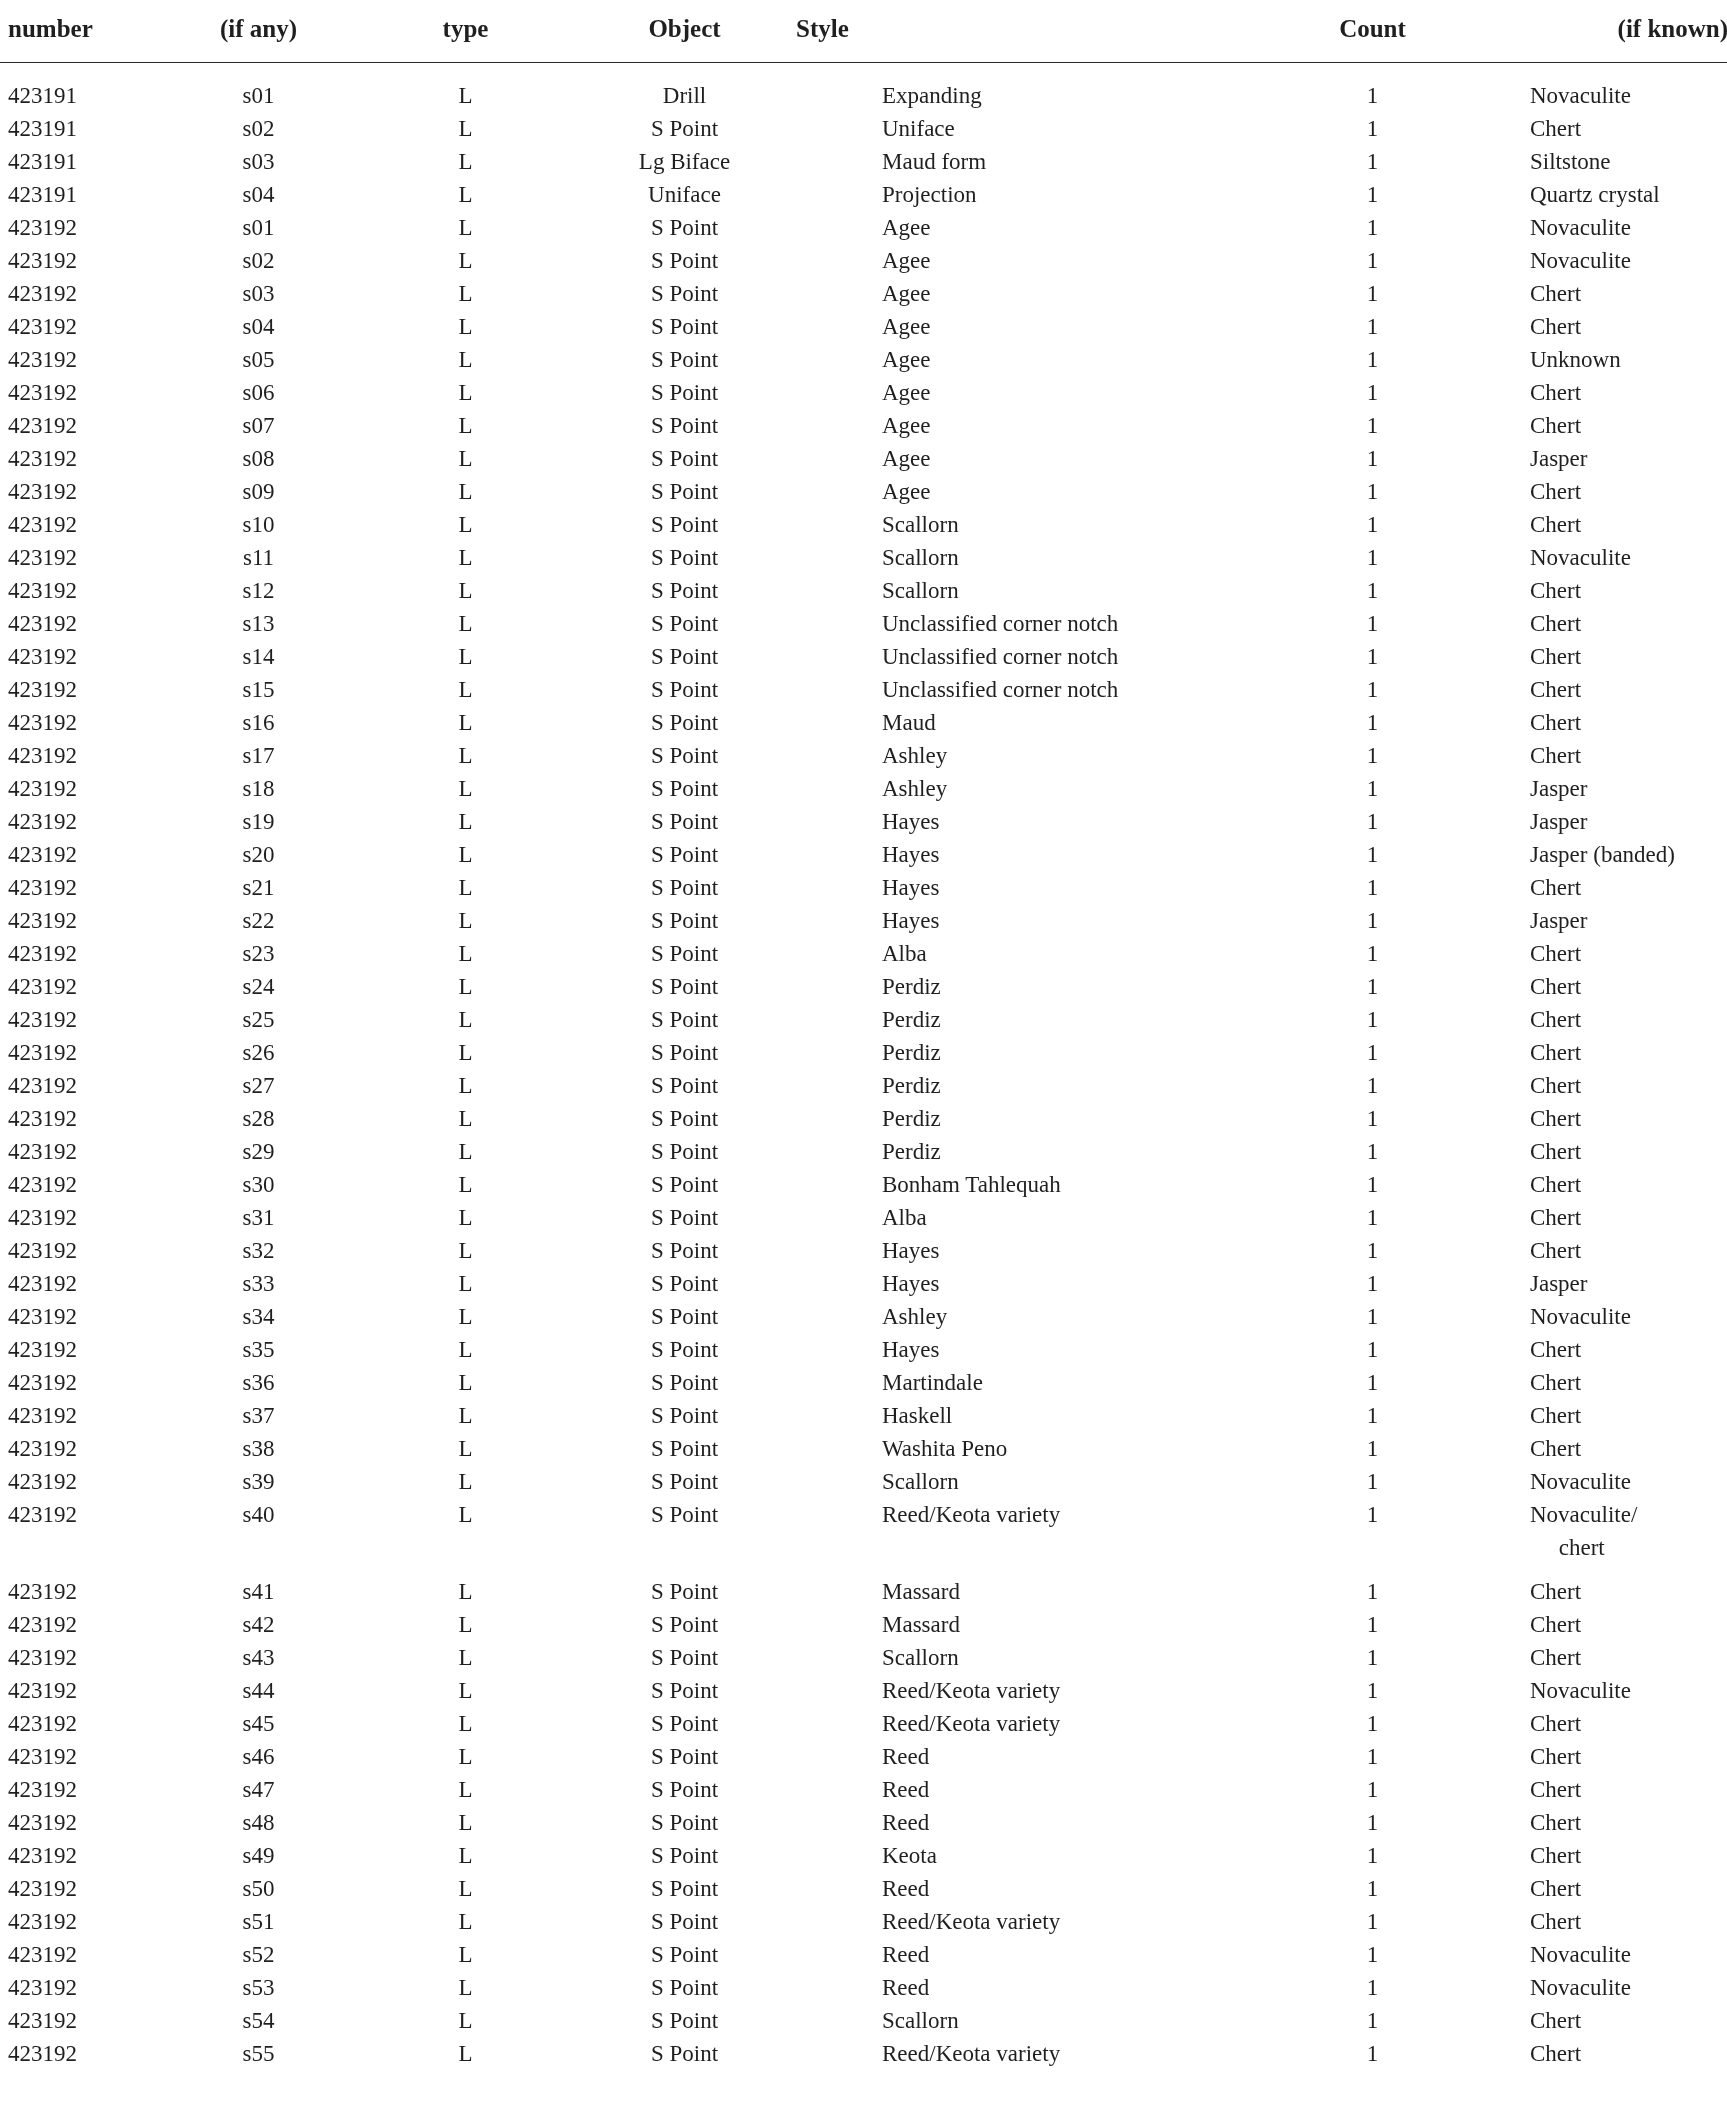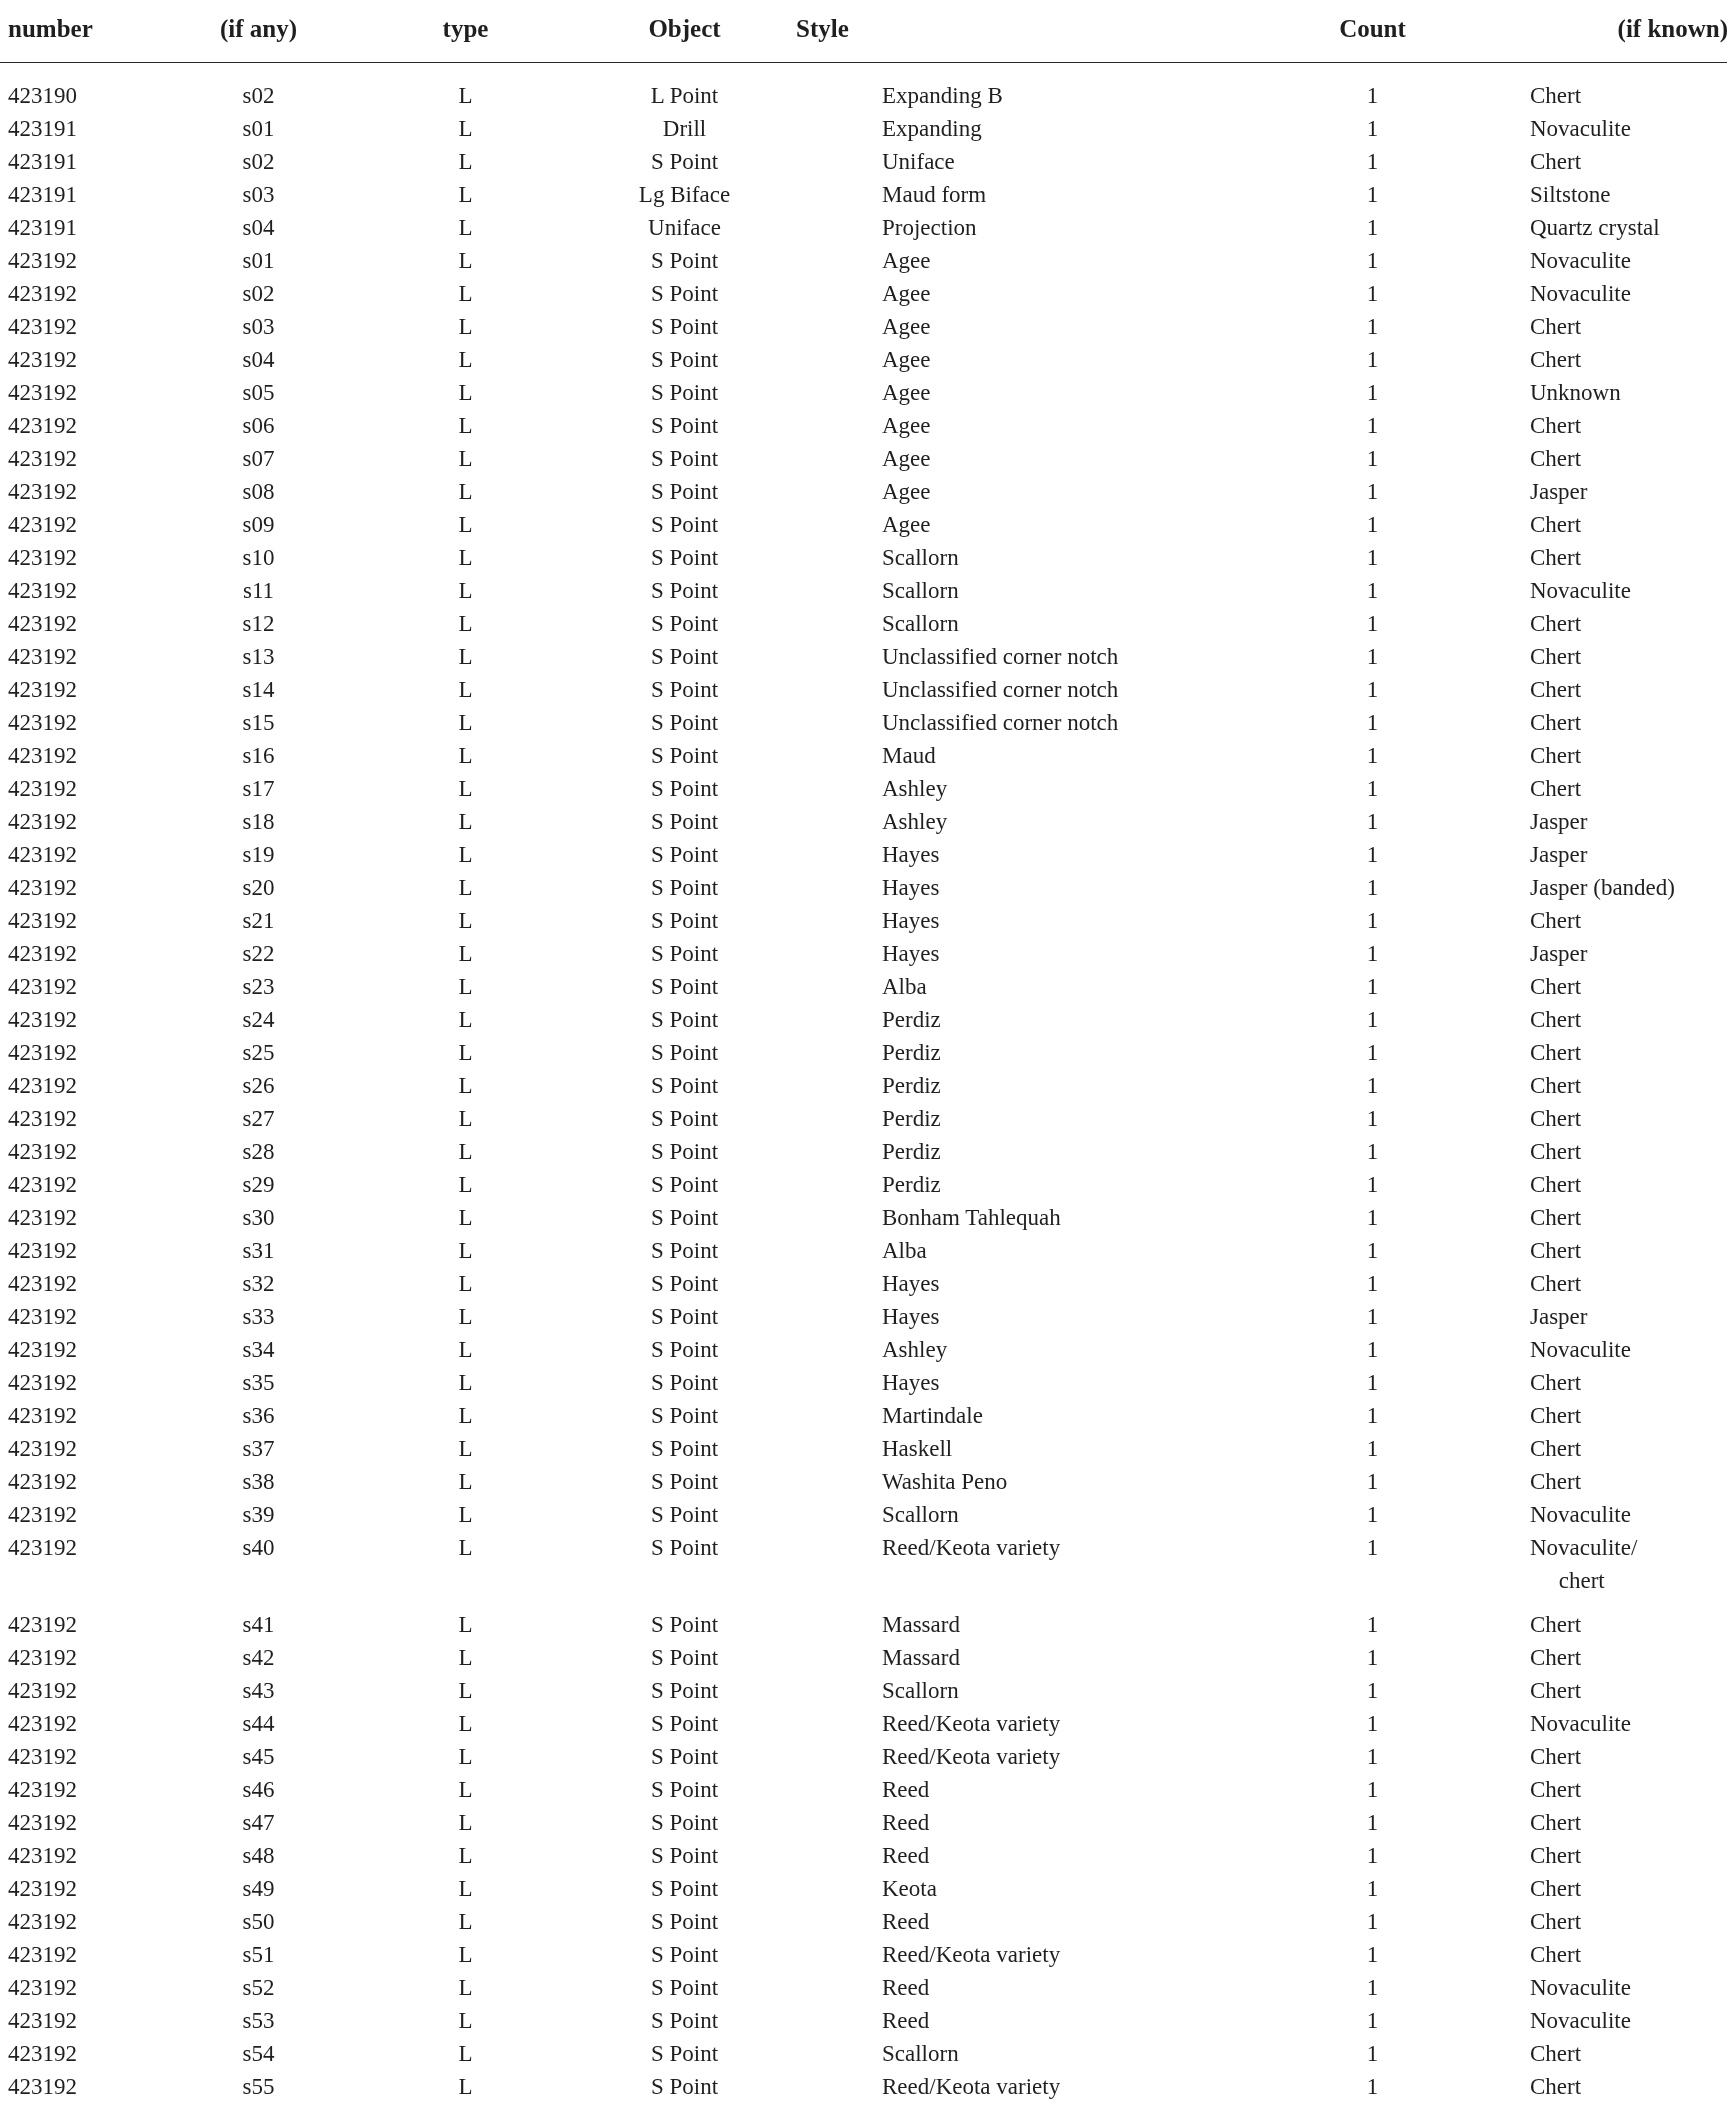--- a/index.html
+++ b/index.html
@@ -70,29 +70,20 @@
       <th class="c2">(if any)</th>
       <th class="c3">type</th>
       <th class="c4">Object</th>
       <th class="c5">Style</th>
       <th class="c6">Count</th>
       <th class="c7">(if known)</th>
     </tr>
   </thead>
   <tbody>
       <tr>
-        <td class="c1">423190</td>
-        <td class="c2">s02</td>
-        <td class="c3">L</td>
-        <td class="c4">L Point</td>
-        <td class="c5">Expanding B</td>
-        <td class="c6">1</td>
-        <td class="c7">Chert</td>
-      </tr>
-      <tr>
         <td class="c1">423191</td>
         <td class="c2">s01</td>
         <td class="c3">L</td>
         <td class="c4">Drill</td>
         <td class="c5">Expanding</td>
         <td class="c6">1</td>
         <td class="c7">Novaculite</td>
       </tr>
       <tr>
         <td class="c1">423191</td>

